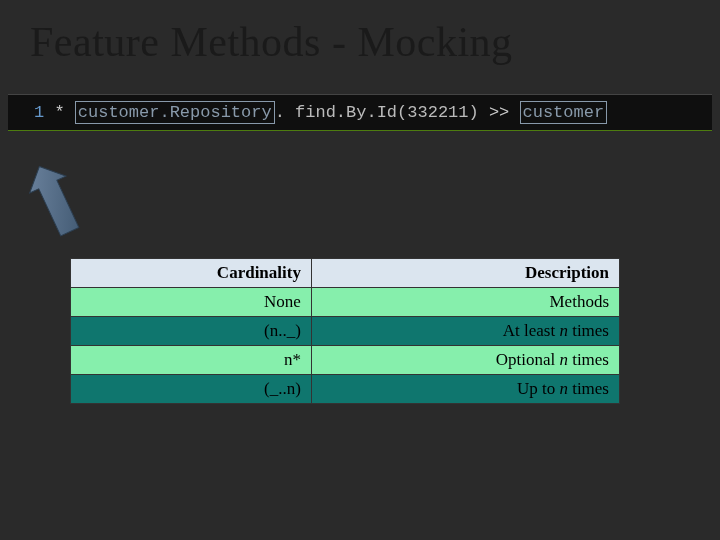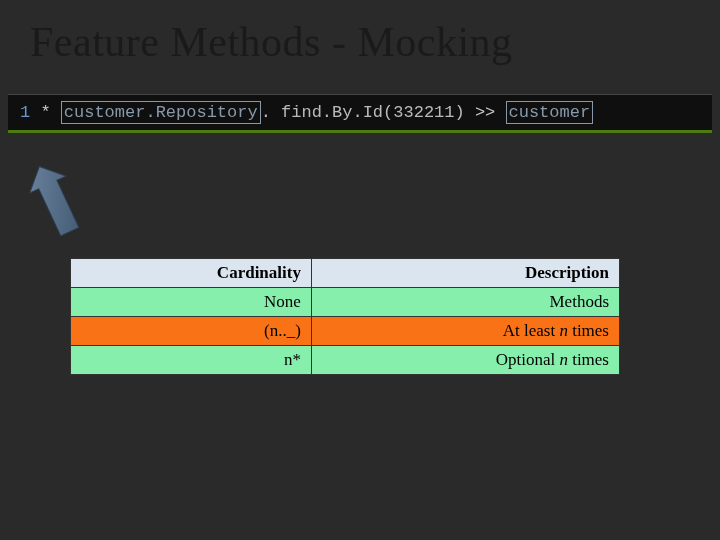--- a/index.html
+++ b/index.html
@@ -20,22 +20,22 @@
     font-size: 42px;
     font-weight: normal;
     padding: 18px 30px 10px 30px;
     font-family: 'Palatino Linotype', Georgia, serif;
     letter-spacing: 0.5px;
   }
   .code-block {
     margin: 18px 8px 0 8px;
     background: #0f0f0f;
     border-top: 1px solid #444;
-    border-bottom: 3px solid #4d7c0f;
-    padding: 8px 12px;
+    border-bottom: 1px solid #4d7c0f;
+    padding: 8px 26px;
     font-family: 'Courier New', monospace;
     font-size: 17px;
     color: #ccc;
     white-space: nowrap;
   }
   .code-block .num { color: #6699cc; }
   .code-block .op { color: #ccc; }
   .code-block .boxed {
     border: 1px solid #8899aa;
     padding: 1px 2px;
@@ -65,21 +65,21 @@
   }
   th, td {
     border: 1px solid #333;
     padding: 4px 10px;
     text-align: right;
   }
   th {
     background: #dbe5ef;
     font-weight: bold;
   }
-  tr.alt td { background: #f97316; }
+  tr.alt td { background: #0f766e; }
   tr.plain td { background: #86efac; }
   em { font-style: italic; }
 </style>
 </head>
 <body>
 <div class="slide">
 
   <h1 class="title">Feature Methods - Mocking</h1>
 
   <div class="code-block">
@@ -117,17 +117,21 @@
           <td><span>Methods</span><em></em><span></span></td>
         </tr>
         <tr class="alt">
           <td>(n.._)</td>
           <td><span>At least </span><em>n</em><span> times</span></td>
         </tr>
         <tr class="plain">
           <td>n*</td>
           <td><span>Optional </span><em>n</em><span> times</span></td>
         </tr>
+        <tr class="alt">
+          <td>(_..n)</td>
+          <td><span>Up to </span><em>n</em><span> times</span></td>
+        </tr>
       </tbody>
     </table>
   </div>
 
 </div>
 
 </body></html>

